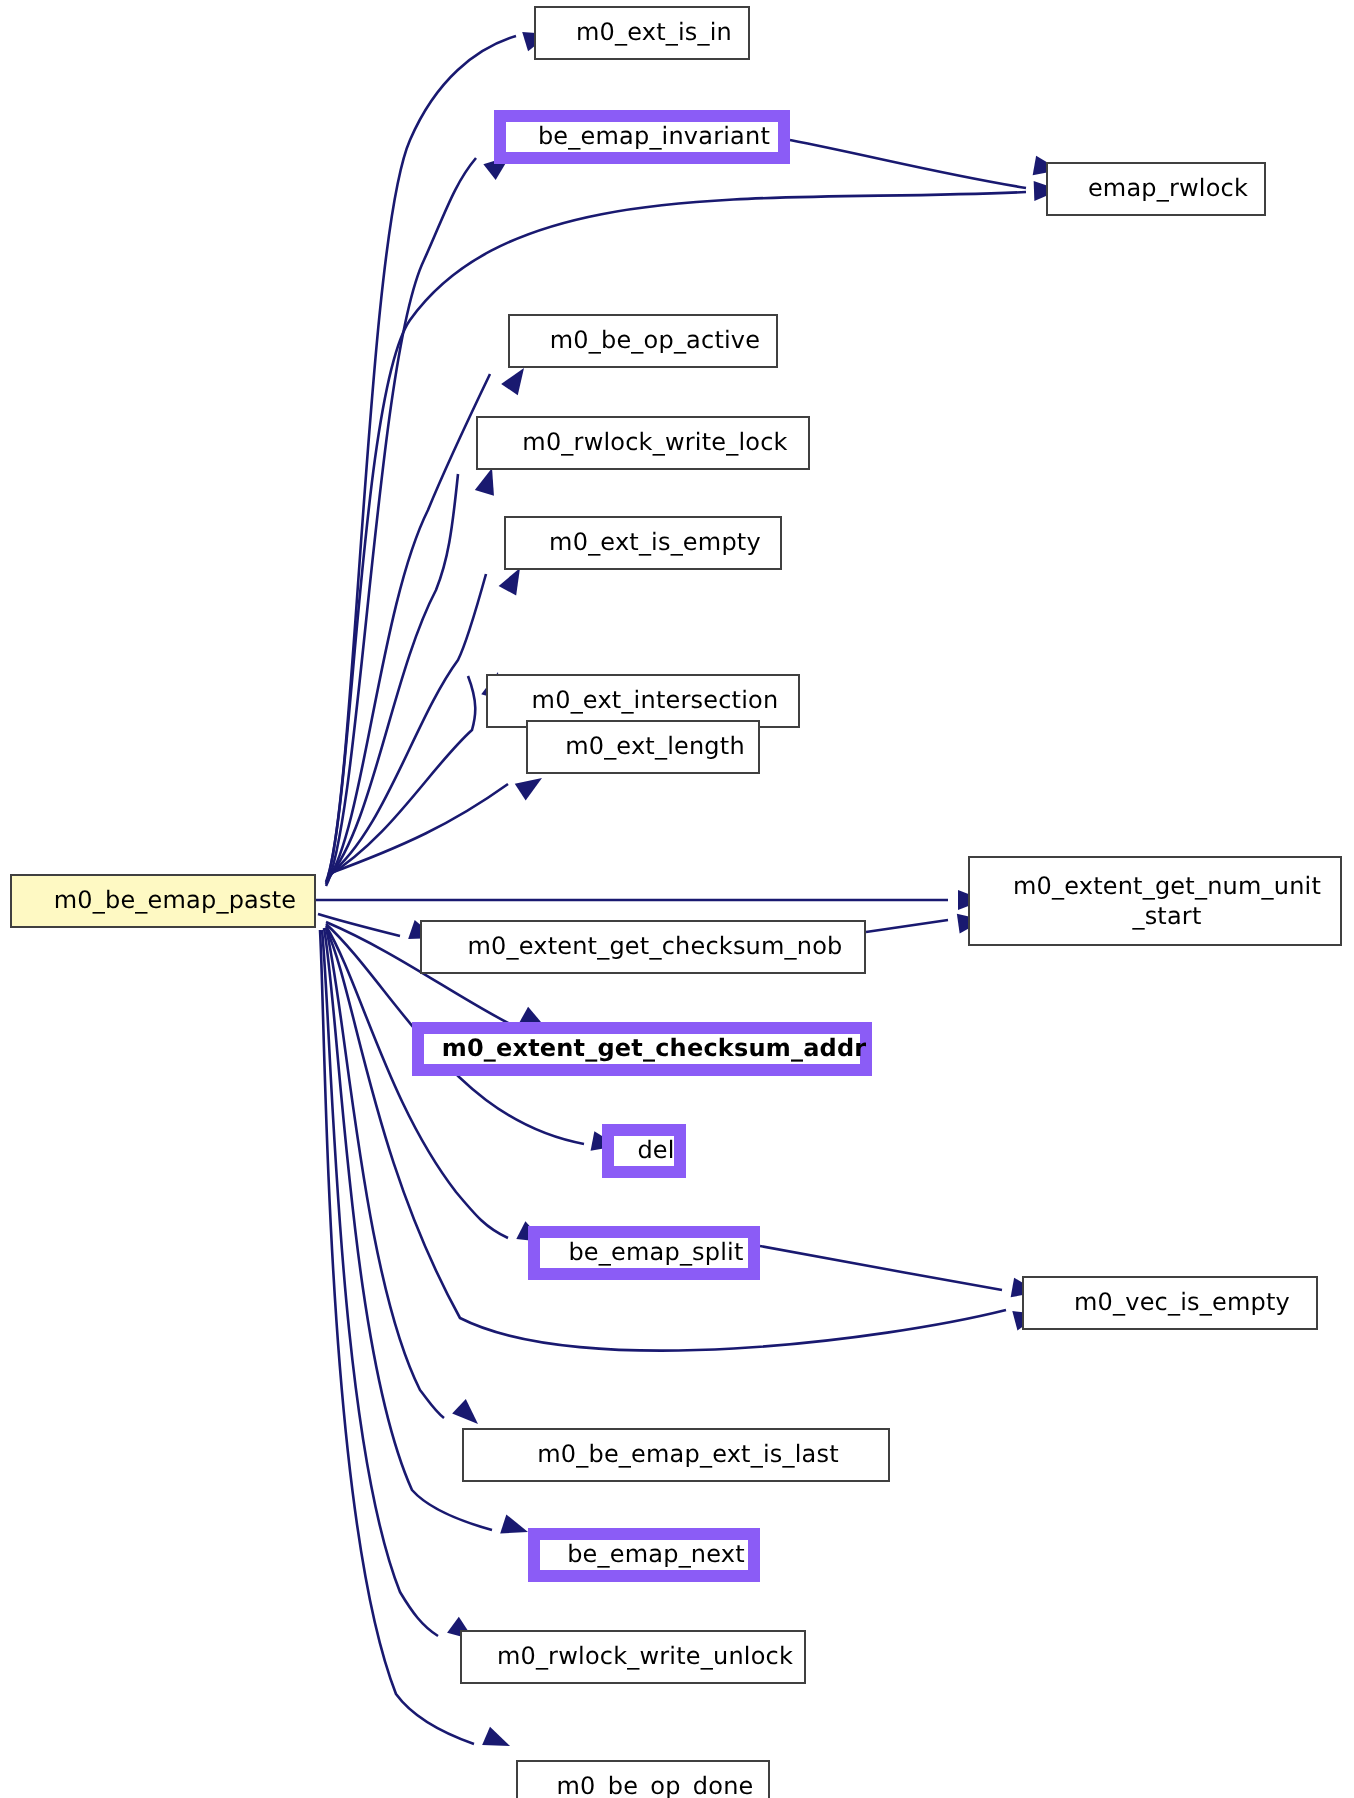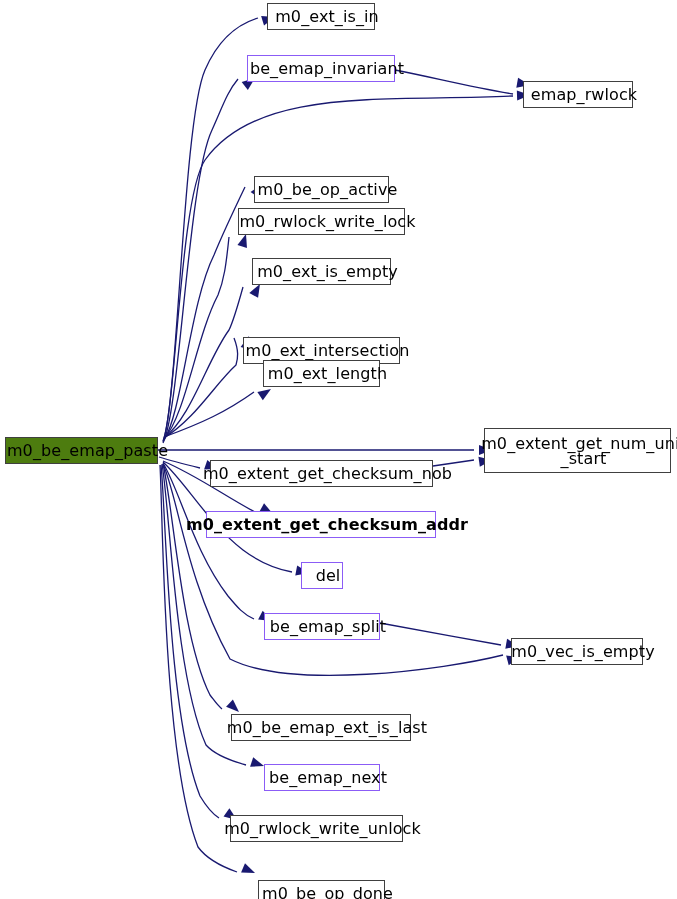--- a/index.html
+++ b/index.html
@@ -25,32 +25,32 @@
   .node {
     position: absolute;
     box-sizing: border-box;
     display: flex;
     align-items: center;
     justify-content: center;
     text-align: center;
     background: #ffffff;
     border: 1px solid #404040;
     color: #000000;
-    font-size: 16px;
+    font-size: 12px;
     line-height: 15px;
     letter-spacing: 0.1px;
     white-space: pre-line;
     z-index: 2;
     padding-left: 12px;
   }
   .node.red {
-    border: 1px solid #8b5cf6;
+    border: 6px solid #8b5cf6;
   }
   .node.current {
-    background: #4d7c0f;
+    background: #fef9c3;
     border: 1px solid #404040;
   }
 </style>
 </head>
 <body>
 
 <div id="graph-root">
   <svg id="edge-layer" viewBox="0 0 677 899" xmlns="http://www.w3.org/2000/svg">
       <path d="M163,442 C178,400 183,120 205,70 C218,40 238,24 258,18" fill="none" stroke="#191970" stroke-width="1.3"></path>
       <path d="M163,443 C180,410 188,180 212,130 C222,108 227,92 238,79" fill="none" stroke="#191970" stroke-width="1.3"></path>
@@ -93,30 +93,30 @@
       <polygon points="0,0 -13,-5 -13,5" fill="#191970" transform="translate(239,712) rotate(43)"></polygon>
       <polygon points="0,0 -13,-5 -13,5" fill="#191970" transform="translate(264,766) rotate(18)"></polygon>
       <polygon points="0,0 -13,-5 -13,5" fill="#191970" transform="translate(237,820) rotate(36)"></polygon>
       <polygon points="0,0 -13,-5 -13,5" fill="#191970" transform="translate(255,873) rotate(23)"></polygon>
     </svg>
   <div id="node-layer">
       <div class="node current" style="left: 5px; top: 437px; width: 153px; height: 27px;">m0_be_emap_paste</div>
       <div class="node" style="left: 267px; top: 3px; width: 108px; height: 27px;">m0_ext_is_in</div>
       <div class="node red" style="left: 247px; top: 55px; width: 148px; height: 27px;">be_emap_invariant</div>
       <div class="node" style="left: 523px; top: 81px; width: 110px; height: 27px;">emap_rwlock</div>
-      <div class="node" style="left: 254px; top: 157px; width: 135px; height: 27px; margin-top: 19px;">m0_be_op_active</div>
+      <div class="node" style="left: 254px; top: 157px; width: 135px; height: 27px;">m0_be_op_active</div>
       <div class="node" style="left: 238px; top: 208px; width: 167px; height: 27px;">m0_rwlock_write_lock</div>
       <div class="node" style="left: 252px; top: 258px; width: 139px; height: 27px;">m0_ext_is_empty</div>
       <div class="node" style="left: 243px; top: 309px; width: 157px; height: 27px; margin-top: 28px;">m0_ext_intersection</div>
       <div class="node" style="left: 263px; top: 360px; width: 117px; height: 27px;">m0_ext_length</div>
       <div class="node" style="left: 484px; top: 428px; width: 187px; height: 45px;">m0_extent_get_num_unit
 _start</div>
       <div class="node" style="left: 210px; top: 460px; width: 223px; height: 27px;">m0_extent_get_checksum_nob</div>
       <div class="node red" style="left: 206px; top: 511px; width: 230px; height: 27px; font-weight: bold;">m0_extent_get_checksum_addr</div>
       <div class="node red" style="left: 301px; top: 562px; width: 42px; height: 27px;">del</div>
       <div class="node red" style="left: 264px; top: 613px; width: 116px; height: 27px;">be_emap_split</div>
-      <div class="node" style="left: 511px; top: 638px; width: 132px; height: 27px;">m0_vec_is_empty</div>
-      <div class="node" style="left: 231px; top: 714px; width: 180px; height: 27px;">m0_be_emap_ext_is_last</div>
+      <div class="node" style="left: 511px; top: 638px; width: 148px; height: 27px;">m0_vec_is_empty</div>
+      <div class="node" style="left: 231px; top: 714px; width: 214px; height: 27px;">m0_be_emap_ext_is_last</div>
       <div class="node red" style="left: 264px; top: 764px; width: 116px; height: 27px;">be_emap_next</div>
       <div class="node" style="left: 230px; top: 815px; width: 173px; height: 27px;">m0_rwlock_write_unlock</div>
       <div class="node" style="left: 258px; top: 866px; width: 127px; height: 27px; margin-top: 14px;">m0_be_op_done</div>
     </div>
 </div>
 
 </body></html>

